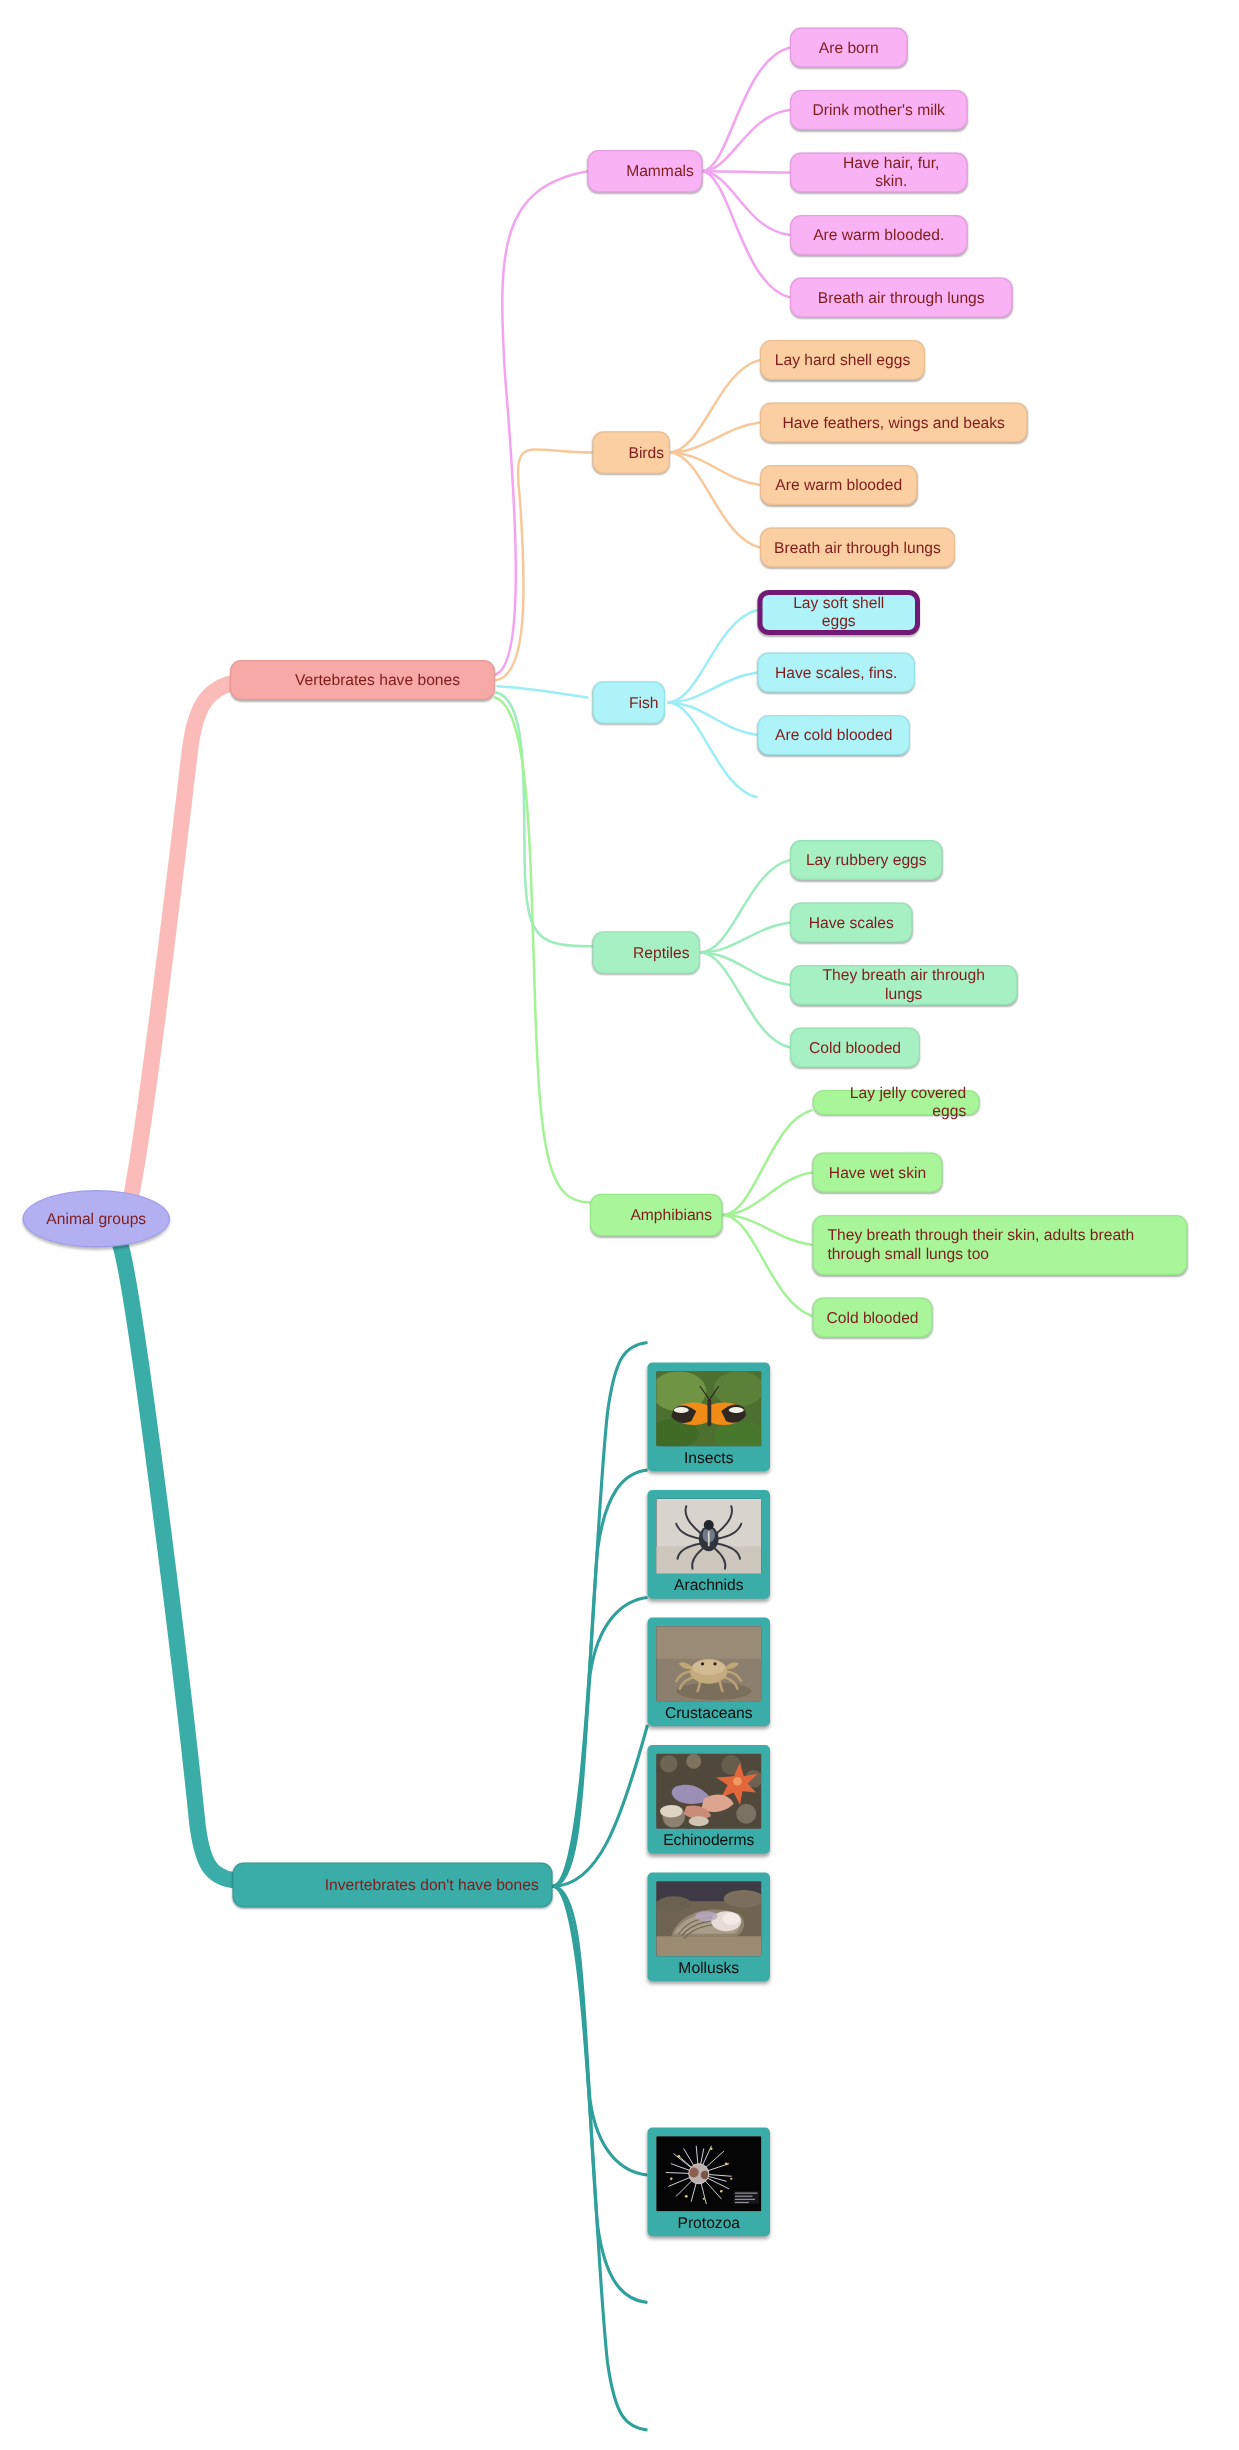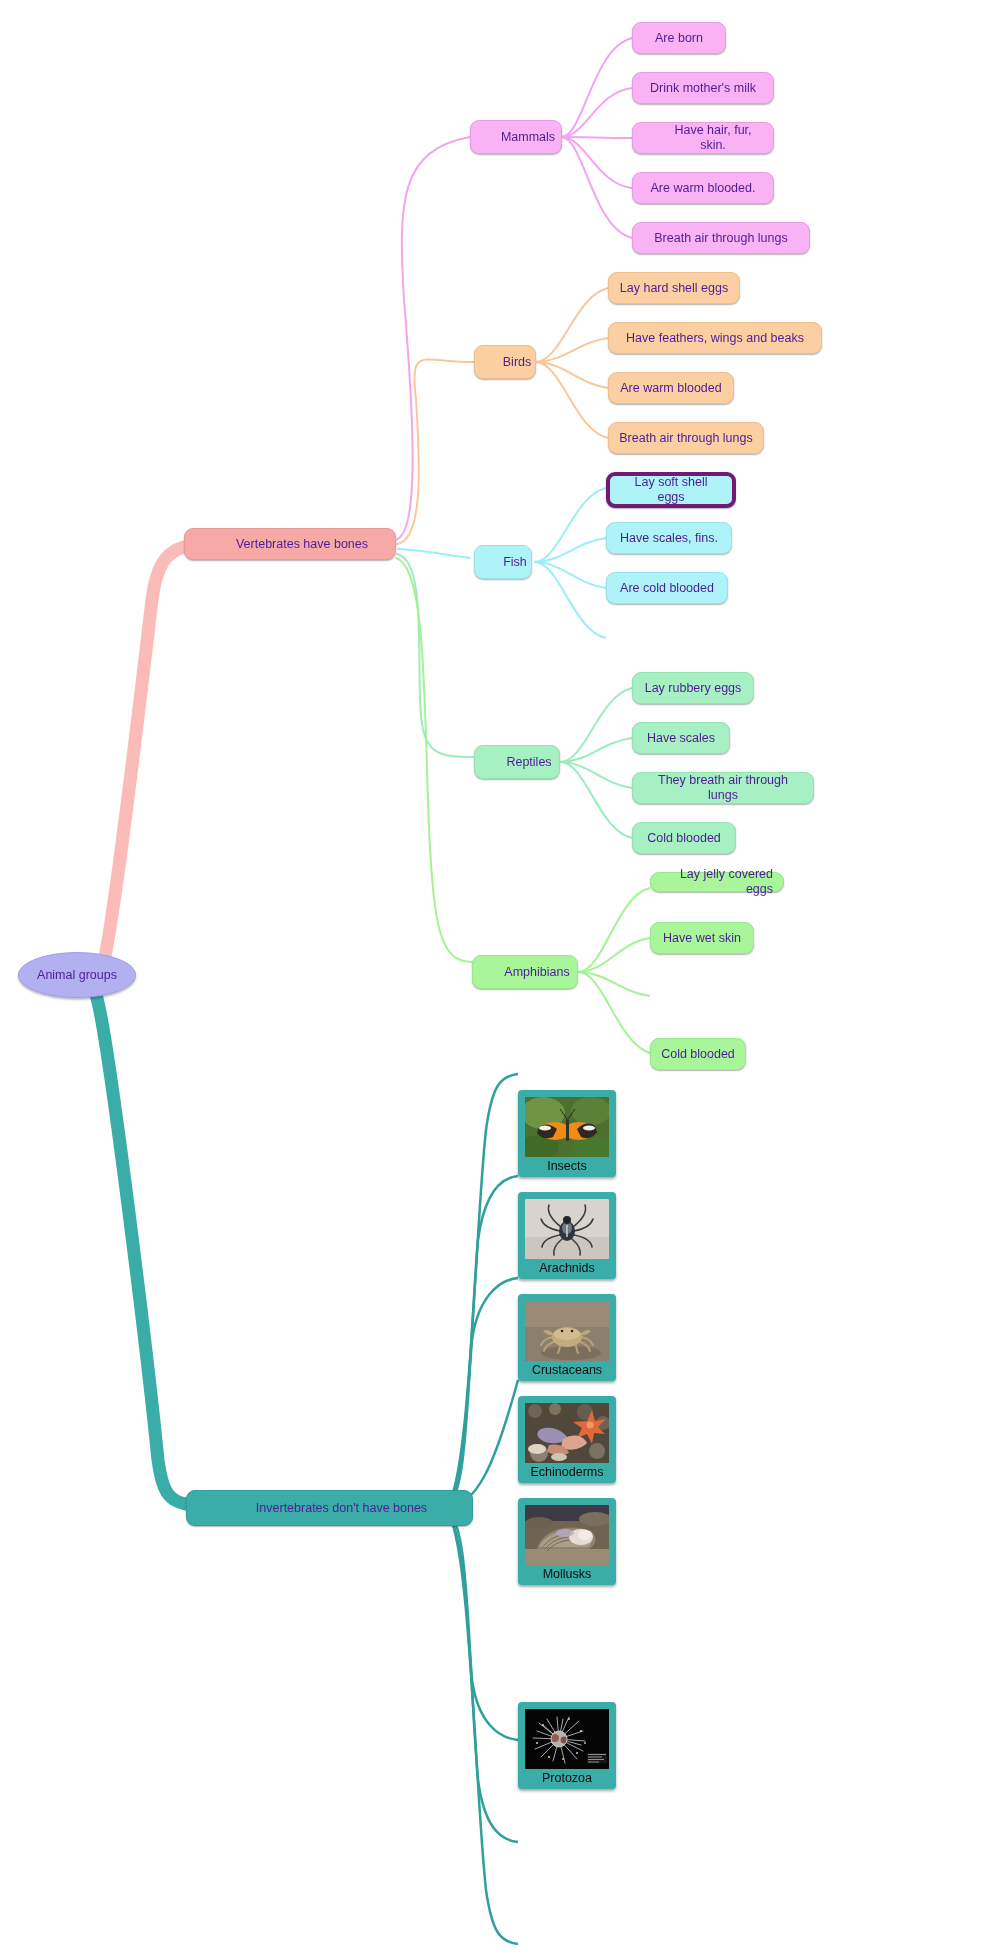--- a/index.html
+++ b/index.html
@@ -9,21 +9,21 @@
     -webkit-font-smoothing:antialiased;
   }
   #canvas{position:absolute;left:0;top:0;width:991px;height:1960px;}
   #edges{position:absolute;left:0;top:0;width:991px;height:1960px;pointer-events:none;}
 
   .node{
     position:absolute;
     box-sizing:border-box;
     display:flex;align-items:center;justify-content:center;
     text-align:center;
-    color:#4c1d95;
+    color:#7f1d1d;
     font-size:12.5px;
     line-height:15px;
     border-radius:9px;
     padding:4px 10px;
     white-space:pre-line;
     box-shadow:0 1px 1.5px rgba(0,0,0,0.30);
   }
   .node.root{
     border-radius:50%;
     background:#b3b0f2;
@@ -183,25 +183,29 @@
 
   <div class="node lvl1" style="left:472px;top:955px;width:106px;height:34px;background:#a9f59a;border:1px solid #97e98a;">
     <span>Amphibians</span>
   </div>
   <div class="node leaf" style="left:650px;top:872px;width:134px;height:20px;background:#a9f59a;border:1px solid #97e98a;text-align:right;">
     <span>Lay jelly covered eggs</span>
   </div>
   <div class="node leaf" style="left:650px;top:922px;width:104px;height:32px;background:#a9f59a;border:1px solid #97e98a;">
     <span>Have wet skin</span>
   </div>
+  <div class="node leaf" style="left:650px;top:972px;width:300px;height:48px;background:#a9f59a;border:1px solid #97e98a;justify-content:flex-start;text-align:left;padding:5px 11px;">
+    <span>They breath through their skin, adults breath
+through small lungs too</span>
+  </div>
   <div class="node leaf" style="left:650px;top:1038px;width:96px;height:32px;background:#a9f59a;border:1px solid #97e98a;">
     <span>Cold blooded</span>
   </div>
 
-  <div class="node lvl1" style="left:186px;top:1490px;width:287px;height:36px;background:#3aada8;border:1px solid #2f9d98;">
+  <div class="node lvl1" style="left:186px;top:1490px;width:256px;height:36px;background:#3aada8;border:1px solid #2f9d98;justify-content:flex-end;">
     <span>Invertebrates don't have bones</span>
   </div>
 
   <div class="card" style="left:518px;top:1090px;">
     <span class="thumb">
       <svg viewBox="0 0 84 60" preserveAspectRatio="none">
         <rect width="84" height="60" fill="#4d7030"></rect>
         <ellipse cx="18" cy="16" rx="22" ry="16" fill="#6e9444"></ellipse>
         <ellipse cx="66" cy="14" rx="20" ry="14" fill="#5b8139"></ellipse>
         <ellipse cx="14" cy="50" rx="20" ry="12" fill="#3f6b27"></ellipse>

